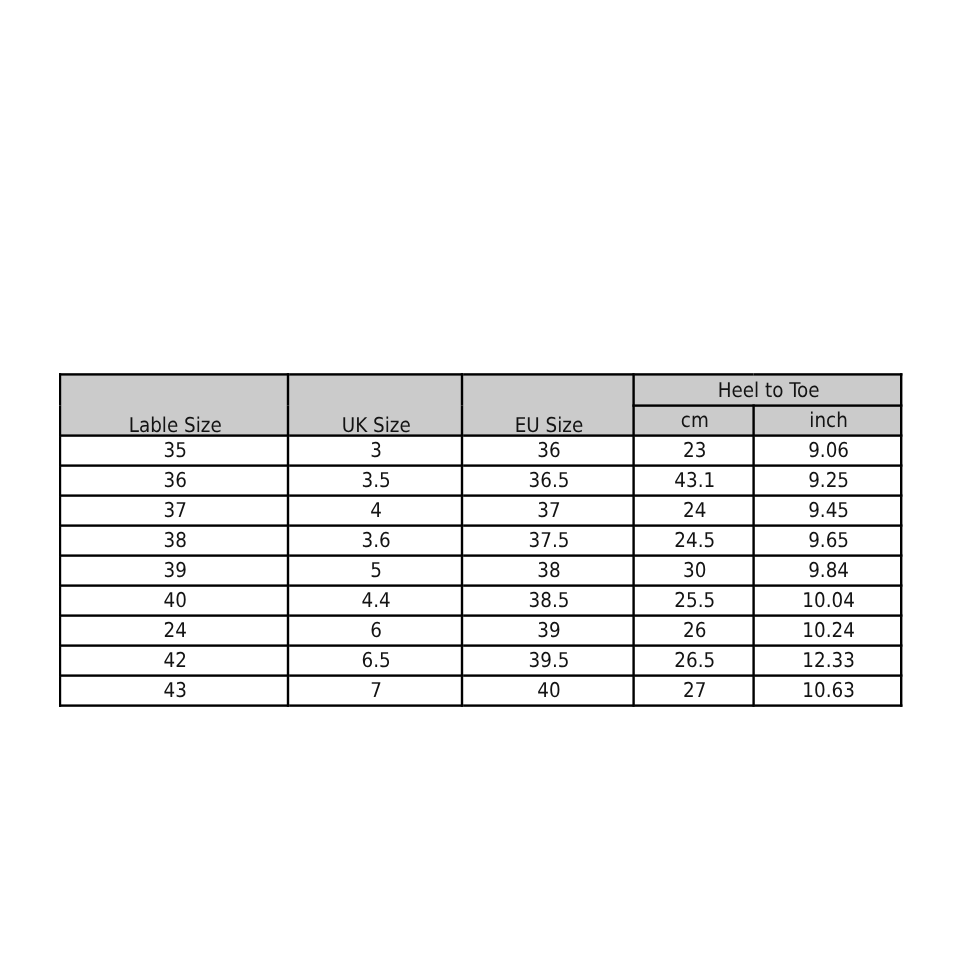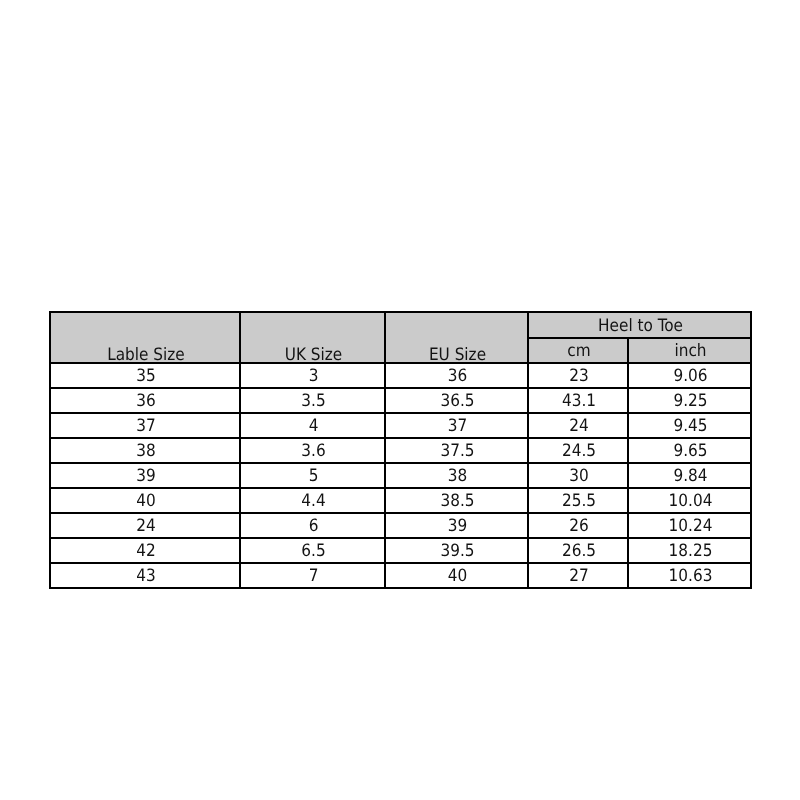--- a/index.html
+++ b/index.html
@@ -122,21 +122,21 @@
       <td><span>6</span></td>
       <td><span>39</span></td>
       <td><span>26</span></td>
       <td><span>10.24</span></td>
     </tr>
     <tr class="data-row">
       <td><span>42</span></td>
       <td><span>6.5</span></td>
       <td><span>39.5</span></td>
       <td><span>26.5</span></td>
-      <td><span>18.25</span></td>
+      <td><span>12.33</span></td>
     </tr>
     <tr class="data-row">
       <td><span>43</span></td>
       <td><span>7</span></td>
       <td><span>40</span></td>
       <td><span>27</span></td>
       <td><span>10.63</span></td>
     </tr>
   </tbody>
 </table>

